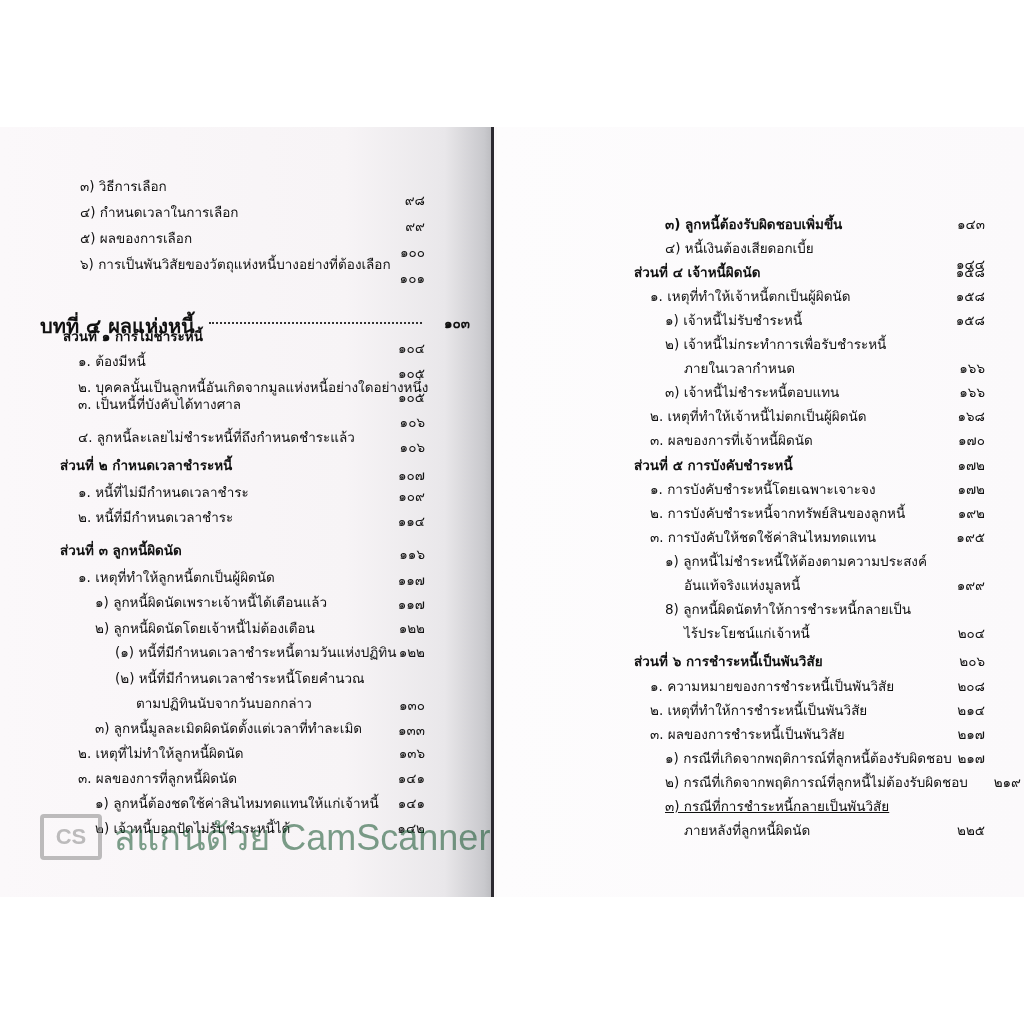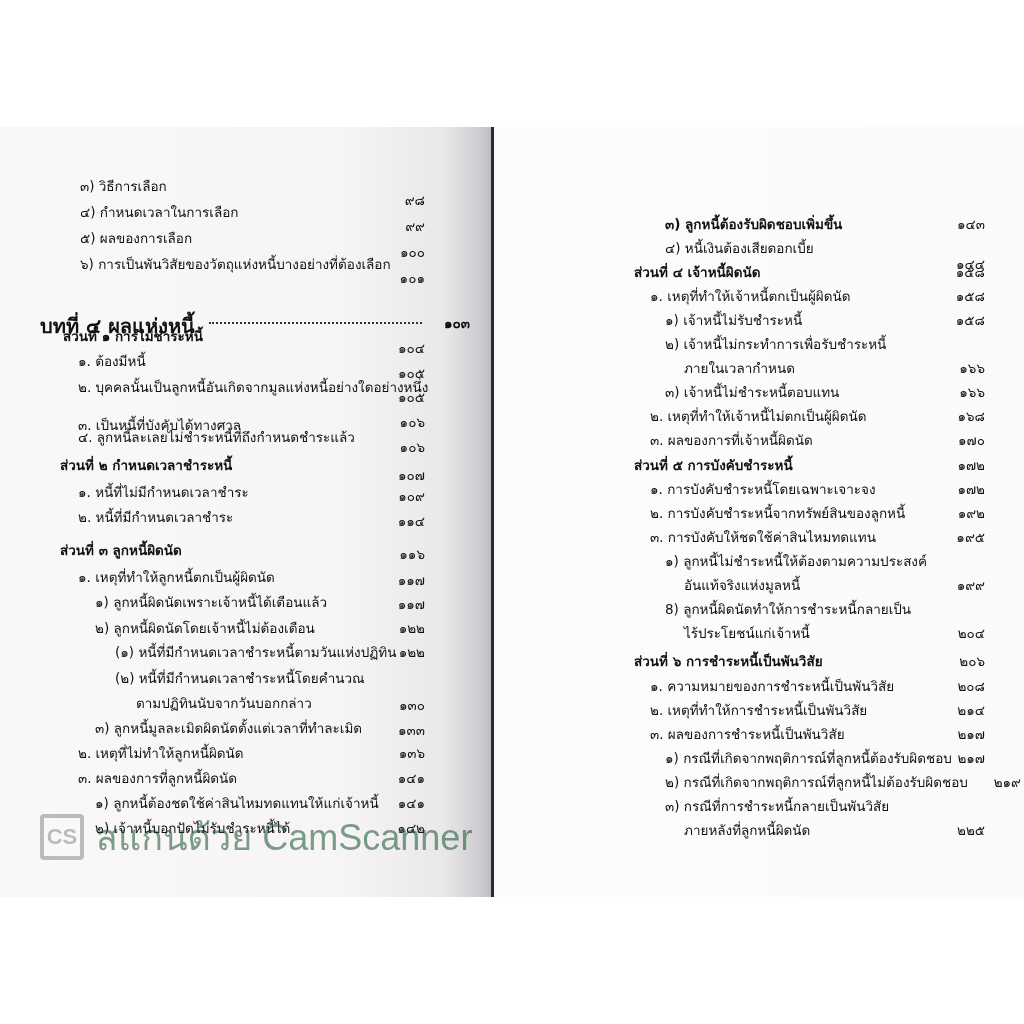--- a/index.html
+++ b/index.html
@@ -39,21 +39,21 @@
     position: absolute; left: 40px; top: 310px; font-size: 20px; font-weight: bold; white-space: nowrap;
   }
   .leader {
     position: absolute; left: 209px; top: 322px; width: 213px; border-bottom: 2px dotted #333;
   }
   .watermark {
     position: absolute; left: 40px; top: 813px; height: 48px;
     display: flex; align-items: center; gap: 12px; opacity: 0.55;
   }
   .cs-box {
-    width: 44px; height: 46px; border: 4px solid #8a8a8a; border-radius: 4px; box-sizing: border-box;
+    width: 62px; height: 46px; border: 4px solid #8a8a8a; border-radius: 4px; box-sizing: border-box;
     display: flex; align-items: center; justify-content: center;
     font-size: 22px; font-weight: bold; color: #8a8a8a; font-family: "Liberation Sans", sans-serif;
   }
   .wm-text {
     font-size: 36px; color: #14532d; font-family: "Liberation Sans", sans-serif; white-space: nowrap;
   }
 </style>
 </head>
 <body>
 
@@ -68,21 +68,21 @@
       <div class="toc-line" style="left: 80px; top: 102px;">๕) ผลของการเลือก</div>
       <div class="toc-num" style="left: 365px; top: 116px;">๑๐๐</div>
       <div class="toc-line" style="left: 80px; top: 128px;">๖) การเป็นพันวิสัยของวัตถุแห่งหนี้บางอย่างที่ต้องเลือก</div>
       <div class="toc-num" style="left: 365px; top: 142px;">๑๐๑</div>
       <div class="toc-line bold" style="left: 63px; top: 200px;">ส่วนที่ ๑ การไม่ชำระหนี้</div>
       <div class="toc-num" style="left: 365px; top: 212px;">๑๐๔</div>
       <div class="toc-line" style="left: 78px; top: 225px;">๑. ต้องมีหนี้</div>
       <div class="toc-num" style="left: 365px; top: 237px;">๑๐๕</div>
       <div class="toc-line" style="left: 78px; top: 251px;">๒. บุคคลนั้นเป็นลูกหนี้อันเกิดจากมูลแห่งหนี้อย่างใดอย่างหนึ่ง</div>
       <div class="toc-num" style="left: 365px; top: 261px;">๑๐๕</div>
-      <div class="toc-line" style="left: 78px; top: 289px; text-align: right;">๓. เป็นหนี้ที่บังคับได้ทางศาล</div>
+      <div class="toc-line" style="left: 78px; top: 268px; text-align: right;">๓. เป็นหนี้ที่บังคับได้ทางศาล</div>
       <div class="toc-num" style="left: 365px; top: 286px;">๑๐๖</div>
       <div class="toc-line" style="left: 78px; top: 301px;">๔. ลูกหนี้ละเลยไม่ชำระหนี้ที่ถึงกำหนดชำระแล้ว</div>
       <div class="toc-num" style="left: 365px; top: 311px;">๑๐๖</div>
       <div class="toc-line bold" style="left: 60px; top: 329px;">ส่วนที่ ๒ กำหนดเวลาชำระหนี้</div>
       <div class="toc-num" style="left: 365px; top: 339px;">๑๐๗</div>
       <div class="toc-line" style="left: 78px; top: 356px;">๑. หนี้ที่ไม่มีกำหนดเวลาชำระ</div>
       <div class="toc-num" style="left: 365px; top: 360px;">๑๐๙</div>
       <div class="toc-line" style="left: 78px; top: 381px;">๒. หนี้ที่มีกำหนดเวลาชำระ</div>
       <div class="toc-num" style="left: 365px; top: 385px;">๑๑๔</div>
       <div class="toc-line bold" style="left: 60px; top: 414px;">ส่วนที่ ๓ ลูกหนี้ผิดนัด</div>
@@ -150,21 +150,21 @@
       <div class="toc-line" style="left: 153px; top: 550px;">๑. ความหมายของการชำระหนี้เป็นพันวิสัย</div>
       <div class="toc-num" style="left: 428px; top: 550px;">๒๐๘</div>
       <div class="toc-line" style="left: 153px; top: 574px;">๒. เหตุที่ทำให้การชำระหนี้เป็นพันวิสัย</div>
       <div class="toc-num" style="left: 428px; top: 574px;">๒๑๔</div>
       <div class="toc-line" style="left: 153px; top: 598px;">๓. ผลของการชำระหนี้เป็นพันวิสัย</div>
       <div class="toc-num" style="left: 428px; top: 598px;">๒๑๗</div>
       <div class="toc-line" style="left: 168px; top: 622px;">๑) กรณีที่เกิดจากพฤติการณ์ที่ลูกหนี้ต้องรับผิดชอบ</div>
       <div class="toc-num" style="left: 428px; top: 622px;">๒๑๗</div>
       <div class="toc-line" style="left: 168px; top: 646px;">๒) กรณีที่เกิดจากพฤติการณ์ที่ลูกหนี้ไม่ต้องรับผิดชอบ</div>
       <div class="toc-num" style="left: 416px; top: 646px; padding-left: 48px;">๒๑๙</div>
-      <div class="toc-line" style="left: 168px; top: 670px;">๓) กรณีที่การชำระหนี้กลายเป็นพันวิสัย</div>
+      <div class="toc-line" style="left: 168px; top: 670px; text-decoration: underline;">๓) กรณีที่การชำระหนี้กลายเป็นพันวิสัย</div>
       <div class="toc-line" style="left: 187px; top: 694px;">ภายหลังที่ลูกหนี้ผิดนัด</div>
       <div class="toc-num" style="left: 428px; top: 694px;">๒๒๕</div>
     </div>
 </div>
 
 <div class="chapter">บทที่ ๔ ผลแห่งหนี้</div>
 <div class="leader"></div>
 <div class="toc-num bold" style="left:410px;top:314px;">๑๐๓</div>
 
 <div class="watermark">

